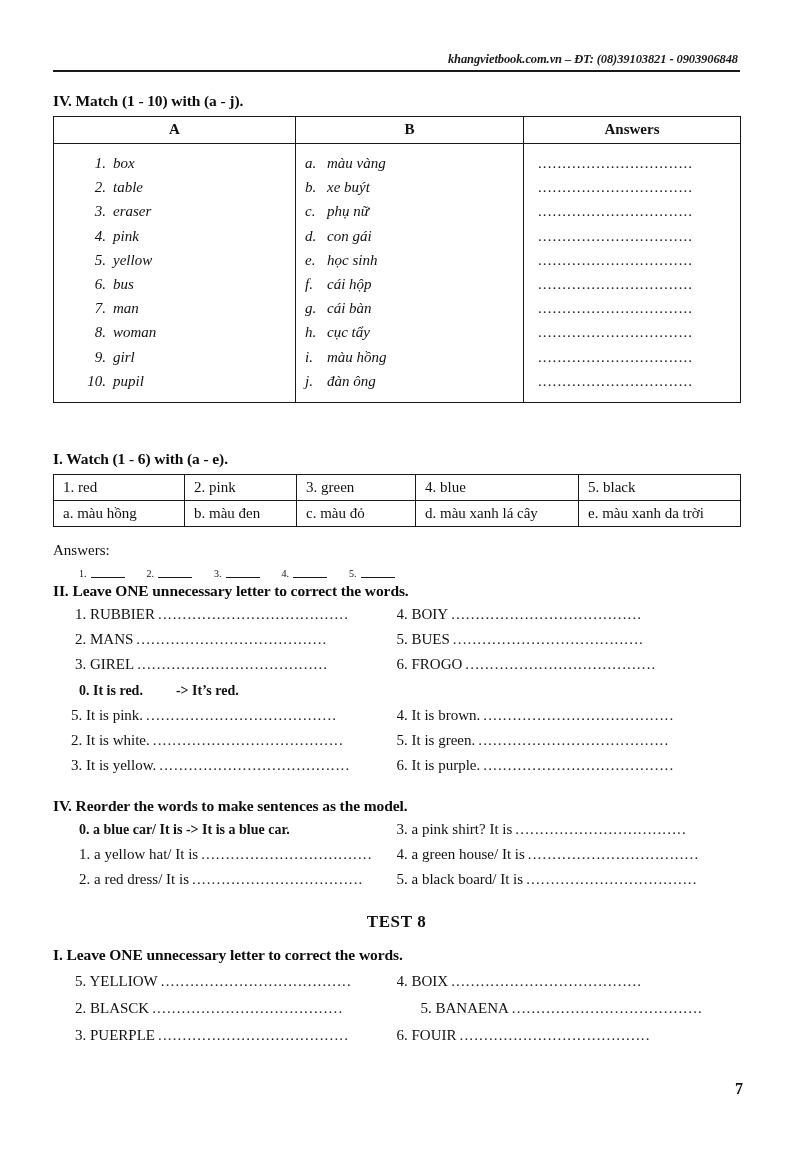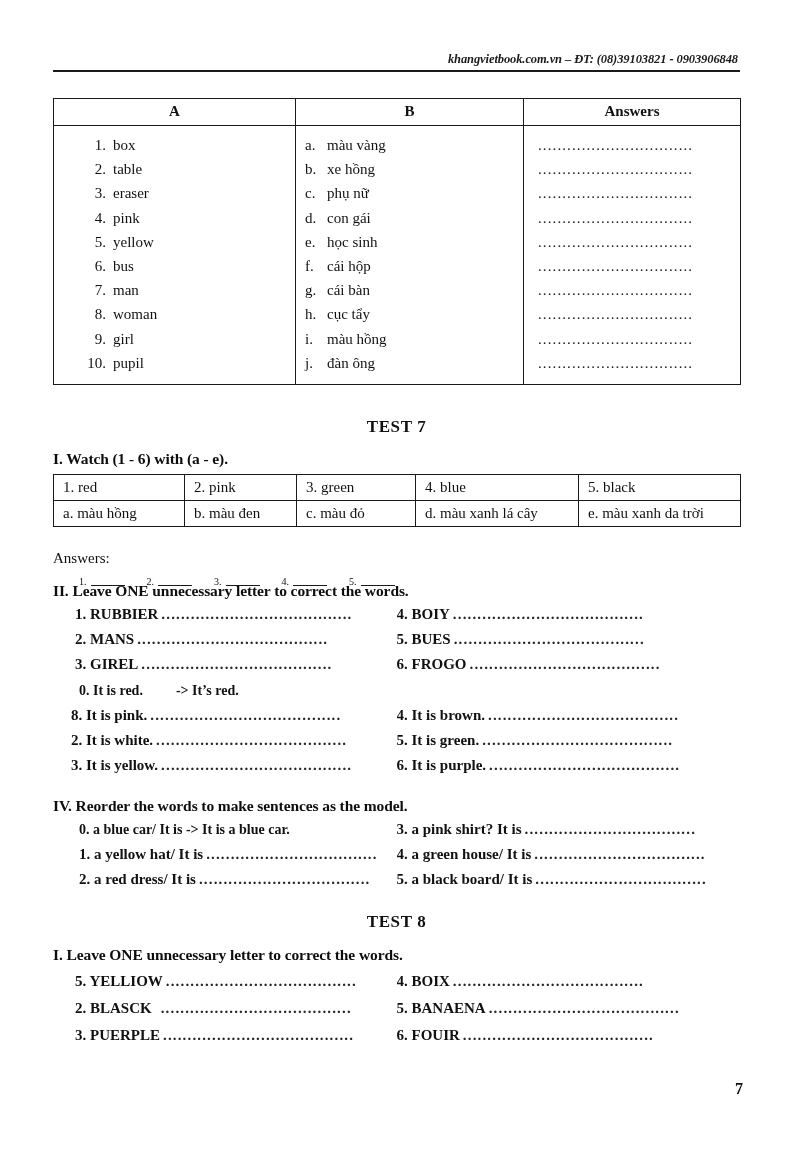--- a/index.html
+++ b/index.html
@@ -77,20 +77,21 @@
     font-size: 15px;
     padding: 4px 0 5px 0 !important;
   }
   .match-cell {
     padding: 7px 0 9px 0 !important;
   }
   .match-list {
     list-style: none;
     margin: 0;
     padding: 0;
+    font-style: italic;
   }
   .match-list li {
     font-size: 15px;
     line-height: 24.2px;
     white-space: nowrap;
   }
   .col-a .num {
     display: inline-block;
     width: 30px;
     text-align: right;
@@ -142,21 +143,20 @@
     width: 50%;
     box-sizing: border-box;
   }
   .item {
     font-size: 15px;
     line-height: 25px;
     display: flex;
     align-items: center;
     white-space: nowrap;
     overflow: hidden;
-    font-weight: bold;
   }
   .item .lbl { flex: 0 0 auto; }
   .item .dots {
     flex: 1 1 auto;
     overflow: hidden;
     white-space: nowrap;
     letter-spacing: 1.15px;
     color: #262626;
     margin-left: 3px;
   }
@@ -211,20 +211,21 @@
 <body>
 
 <div class="page">
 
   <div class="header-wrap">
     <div class="header-text">khangvietbook.com.vn – ĐT: (08)39103821 - 0903906848</div>
     <div class="header-rule"></div>
   </div>
 
   <div class="blk" style="top:92px;">
+    <div class="sec-heading">IV. Match (1 - 10) with (a - j).</div>
 
     <table class="grid" style="margin-top:6px;">
       <colgroup>
         <col style="width:242px;">
         <col style="width:228px;">
         <col style="width:217px;">
       </colgroup>
       <tbody>
         <tr>
           <td class="match-head">A</td>
@@ -242,21 +243,21 @@
               <li><span class="num">6.</span><span>bus</span></li>
               <li><span class="num">7.</span><span>man</span></li>
               <li><span class="num">8.</span><span>woman</span></li>
               <li><span class="num">9.</span><span>girl</span></li>
               <li><span class="num">10.</span><span>pupil</span></li>
             </ul>
           </td>
           <td class="match-cell">
             <ul class="match-list col-b">
               <li><span class="num">a.</span><span>màu vàng</span></li>
-              <li><span class="num">b.</span><span>xe hồng</span></li>
+              <li><span class="num">b.</span><span>xe buýt</span></li>
               <li><span class="num">c.</span><span>phụ nữ</span></li>
               <li><span class="num">d.</span><span>con gái</span></li>
               <li><span class="num">e.</span><span>học sinh</span></li>
               <li><span class="num">f.</span><span>cái hộp</span></li>
               <li><span class="num">g.</span><span>cái bàn</span></li>
               <li><span class="num">h.</span><span>cục tẩy</span></li>
               <li><span class="num">i.</span><span>màu hồng</span></li>
               <li><span class="num">j.</span><span>đàn ông</span></li>
             </ul>
           </td>
@@ -272,23 +273,20 @@
               <li>................................</li>
               <li>................................</li>
               <li>................................</li>
             </ul>
           </td>
         </tr>
       </tbody>
     </table>
   </div>
 
-  <div class="blk" style="top:417px;">
-    <div class="test-title">TEST 7</div>
-  </div>
 
   <div class="blk" style="top:450px;">
     <div class="sec-heading">I. Watch (1 - 6) with (a - e).</div>
 
     <table class="colors" style="margin-top:6px;">
       <colgroup>
         <col style="width:131px;">
         <col style="width:112px;">
         <col style="width:119px;">
         <col style="width:163px;">
@@ -305,21 +303,21 @@
         <tr>
           <td class="c-vi">a. màu hồng</td>
           <td class="c-vi">b. màu đen</td>
           <td class="c-vi">c. màu đỏ</td>
           <td class="c-vi">d. màu xanh lá cây</td>
           <td class="c-vi">e. màu xanh da trời</td>
         </tr>
       </tbody>
     </table>
 
-    <div class="answers-label" style="margin-top:20px;">Answers:</div>
+    <div class="answers-label" style="margin-top:12px;">Answers:</div>
 
     <div class="blank-row">
       <span class="bnum">1.</span><span class="blank"></span><span class="bnum">2.</span><span class="blank"></span><span class="bnum">3.</span><span class="blank"></span><span class="bnum">4.</span><span class="blank"></span><span class="bnum">5.</span><span class="blank last"></span>
     </div>
   </div>
 
   <div class="blk" style="top:582px;">
     <div class="sec-heading">II. Leave ONE unnecessary letter to correct the words.</div>
     <div class="two-col" style="margin-top:2px;">
       <div class="col indent-2">
@@ -356,21 +354,21 @@
   <div class="blk" style="top:678px;">
     <div class="model-line">
       <span>0.</span>
       <span>It is red.</span>
       <span class="gap"></span>
       <span>-&gt; It’s red.</span>
     </div>
     <div class="two-col">
       <div class="col indent-3">
         <div class="item">
-            <span class="lbl">8. It is pink.</span>
+            <span class="lbl">5. It is pink.</span>
             <span class="dots">.......................................</span>
           </div>
         <div class="item">
             <span class="lbl">2. It is white.</span>
             <span class="dots">.......................................</span>
           </div>
         <div class="item">
             <span class="lbl">3. It is yellow.</span>
             <span class="dots">.......................................</span>
           </div>
@@ -428,35 +426,35 @@
   </div>
 
   <div class="blk" style="top:946px;">
     <div class="sec-heading">I. Leave ONE unnecessary letter to correct the words.</div>
     <div class="two-col" style="margin-top:4px;">
       <div class="col indent-2">
         <div class="item" style="line-height:27px;">
             <span class="lbl">5. YELLIOW</span>
             <span class="dots">.......................................</span>
           </div>
-        <div class="item" style="line-height:27px;gap:6px;">
+        <div class="item" style="line-height:27px;">
             <span class="lbl">2. BLASCK</span>
             <span class="dots">.......................................</span>
           </div>
         <div class="item" style="line-height:27px;">
             <span class="lbl">3. PUERPLE</span>
             <span class="dots">.......................................</span>
           </div>
       </div>
       <div class="col">
         <div class="item" style="line-height:27px;">
             <span class="lbl">4. BOIX</span>
             <span class="dots">.......................................</span>
           </div>
-        <div class="item" style="line-height:27px;">
+        <div class="item" style="line-height:27px;margin-left:24px;">
             <span class="lbl">5. BANAENA</span>
             <span class="dots">.......................................</span>
           </div>
         <div class="item" style="line-height:27px;">
             <span class="lbl">6. FOUIR</span>
             <span class="dots">.......................................</span>
           </div>
       </div>
     </div>
   </div>

